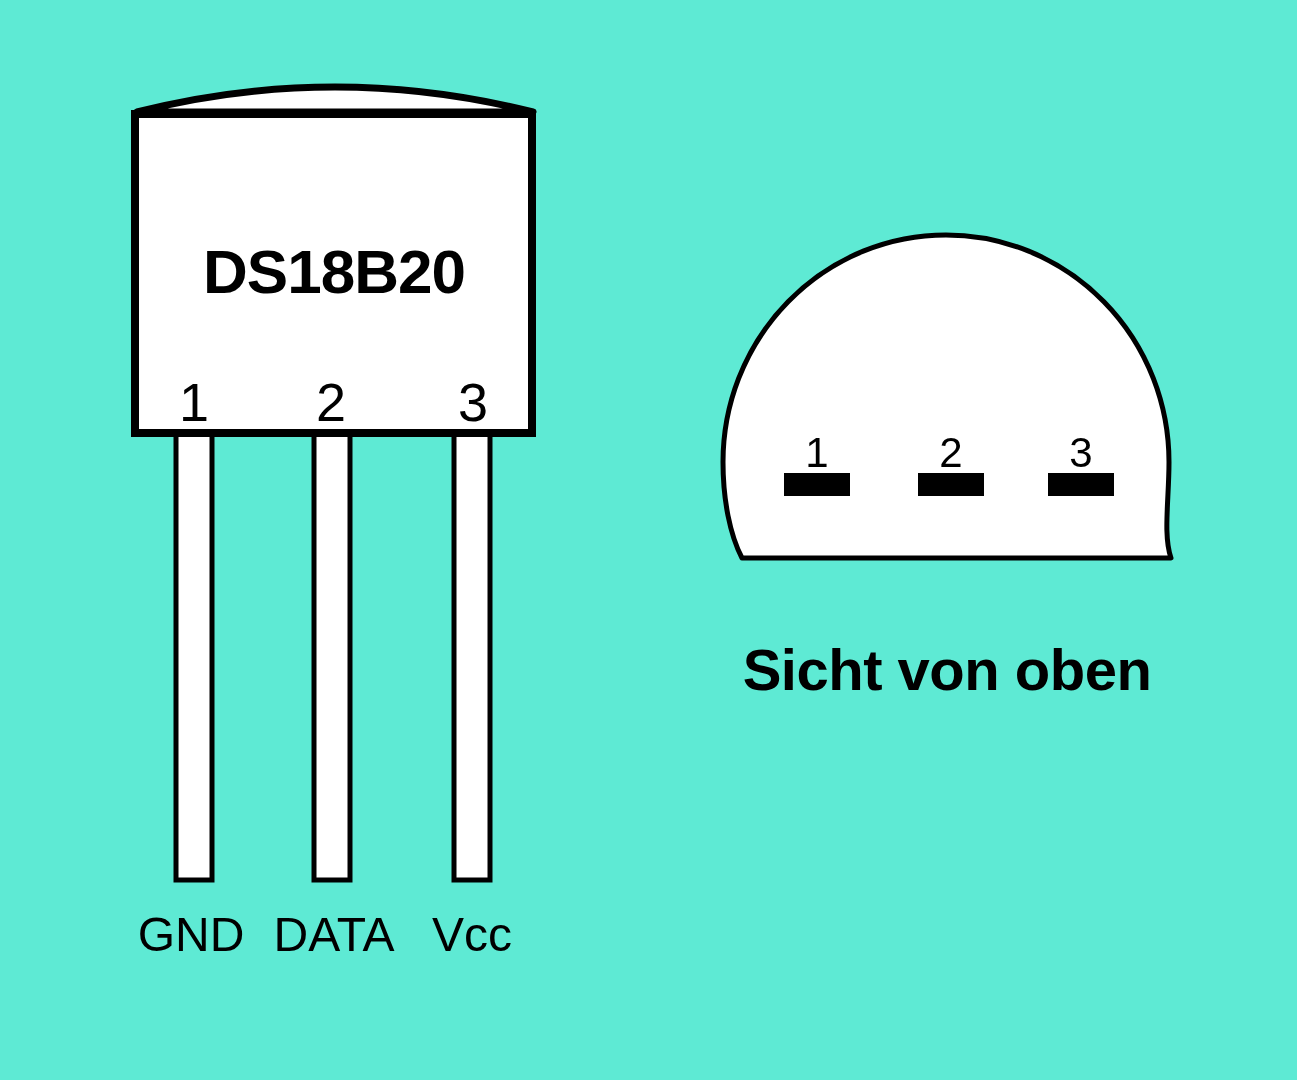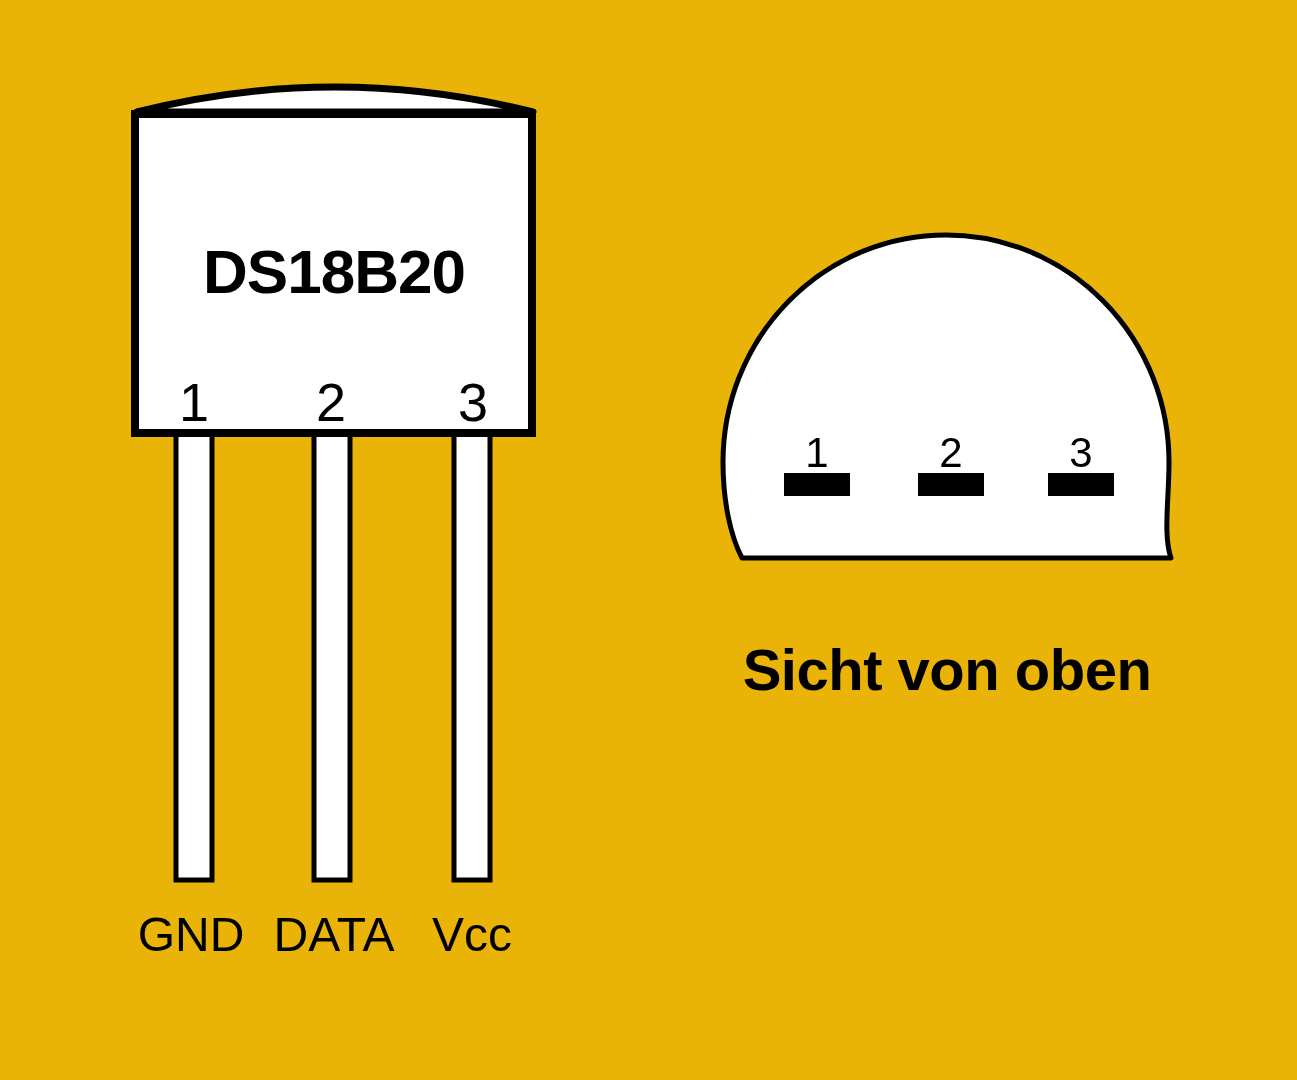--- a/index.html
+++ b/index.html
@@ -4,21 +4,21 @@
 <style>
   html, body {
     margin: 0;
     padding: 0;
     background: #ffffff;
   }
   .canvas {
     position: relative;
     width: 1297px;
     height: 1080px;
-    background: #eab308;
+    background: #5eead4;
     overflow: hidden;
   }
   svg {
     display: block;
   }
   .outline {
     fill: #ffffff;
     stroke: #000000;
   }
   .pin-fill {

